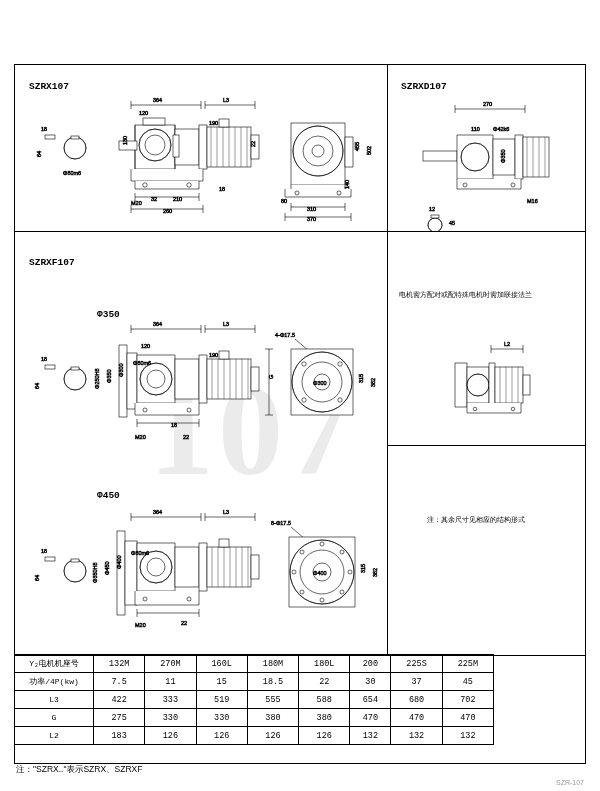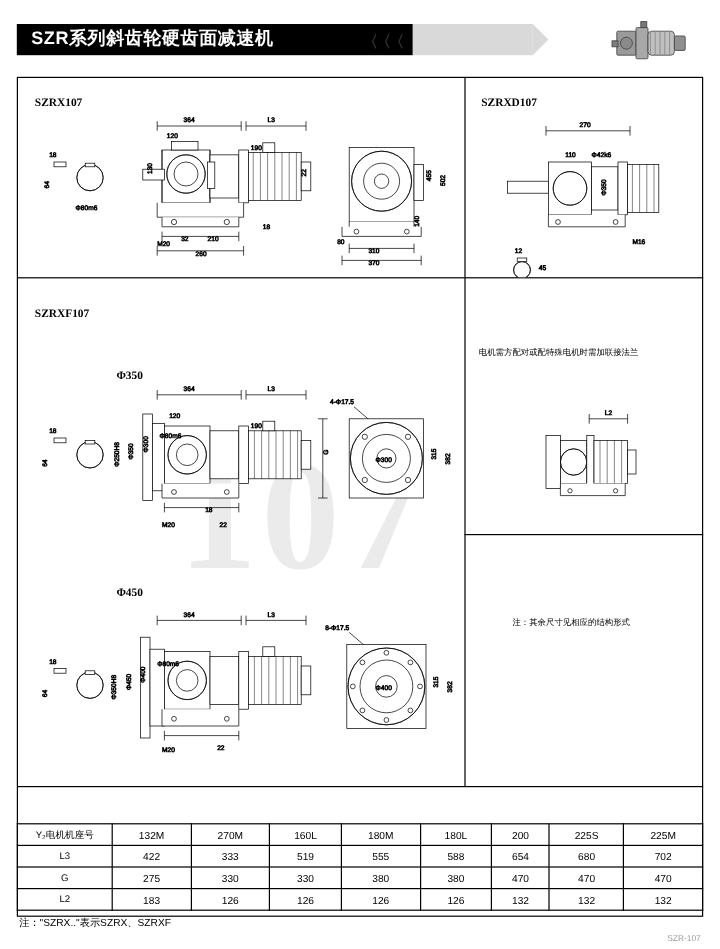--- a/index.html
+++ b/index.html
@@ -86,21 +86,21 @@
   }
   .hline-1 { position: absolute; left: 0; top: 166px; width: 372px; height: 1px; background: #000; }
   .hline-2 { position: absolute; left: 372px; top: 166px; width: 199px; height: 1px; background: #000;}
   .hline-3 { position: absolute; left: 0; top: 590px; width: 571px; height: 1px; background: #000; }
   .hline-4 { position: absolute; left: 372px; top: 380px; width: 199px; height: 1px; background: #000; }
 
   .sec-label {
     position: absolute;
     font-size: 9.5px;
     font-weight: bold;
-    font-family: Liberation Serif, serif;
+    font-family: Liberation Mono, monospace;
   }
 
   
   .watermark {
     position: absolute;
     left: 134px; top: 290px;
     font-size: 130px;
     font-weight: bold;
     color: #ebebeb;
     font-family: "Liberation Serif", serif;
@@ -120,24 +120,23 @@
   }
 
   
   .table-wrap {
     position: absolute;
     left: 14px; top: 654px;
     width: 572px;
   }
   table.spec {
     border-collapse: collapse;
-    width: 572px;
+    width: 480px;
     font-size: 8.5px;
-    font-family: Liberation Sans, sans-serif;
-    margin-top: 32px;
+    font-family: Liberation Mono, monospace;
   }
   table.spec td {
     border: 1px solid #000;
     text-align: center;
     height: 17px;
     padding: 0 2px;
   }
   table.spec td.firstcol {
     width: 74px;
     font-size: 8px;
@@ -152,37 +151,20 @@
     right: 16px; bottom: 5px;
     font-size: 7px;
     color: #999;
   }
 </style>
 </head>
 <body>
 
 <div class="page">
 
-  <div class="header">
-    <div class="title-bar">SZR系列斜齿轮硬齿面减速机</div>
-    <div class="title-tail"></div>
-    <div class="chev">〈〈〈</div>
-    <svg class="header-img" viewBox="0 0 70 44">
-      <g stroke="#444" fill="#b8b8b8" stroke-width="0.7">
-        <rect x="6" y="12" width="16" height="20" rx="1" fill="#9a9a9a"></rect>
-        <rect x="22" y="9" width="10" height="26" rx="1" fill="#a8a8a8"></rect>
-        <rect x="32" y="12" width="22" height="20" rx="3" fill="#c0c0c0"></rect>
-        <rect x="54" y="16" width="9" height="12" rx="1" fill="#8f8f8f"></rect>
-        <circle cx="14" cy="22" r="5" fill="#8a8a8a"></circle>
-        <rect x="2" y="20" width="5" height="5" fill="#7d7d7d"></rect>
-        <path d="M34 12 L34 32 M38 12 L38 32 M42 12 L42 32 M46 12 L46 32 M50 12 L50 32" stroke="#8d8d8d" stroke-width="0.8" fill="none"></path>
-        <rect x="26" y="4" width="5" height="5" fill="#777"></rect>
-      </g>
-    </svg>
-  </div>
 
   <div class="frame">
     <div class="vline"></div>
     <div class="hline-1"></div>
     <div class="hline-2"></div>
     <div class="hline-4"></div>
     <div class="hline-3"></div>
 
     <div class="watermark">107</div>
 
@@ -489,20 +471,31 @@
         <tr>
           <td class="firstcol">Y₂电机机座号</td>
           <td>132M</td>
           <td>270M</td>
           <td>160L</td>
           <td>180M</td>
           <td>180L</td>
           <td>200</td>
           <td>225S</td>
           <td>225M</td>
+        </tr>
+        <tr>
+          <td class="firstcol">功率/4P(kw)</td>
+          <td>7.5</td>
+          <td>11</td>
+          <td>15</td>
+          <td>18.5</td>
+          <td>22</td>
+          <td>30</td>
+          <td>37</td>
+          <td>45</td>
         </tr>
         <tr>
           <td class="firstcol">L3</td>
           <td>422</td>
           <td>333</td>
           <td>519</td>
           <td>555</td>
           <td>588</td>
           <td>654</td>
           <td>680</td>

